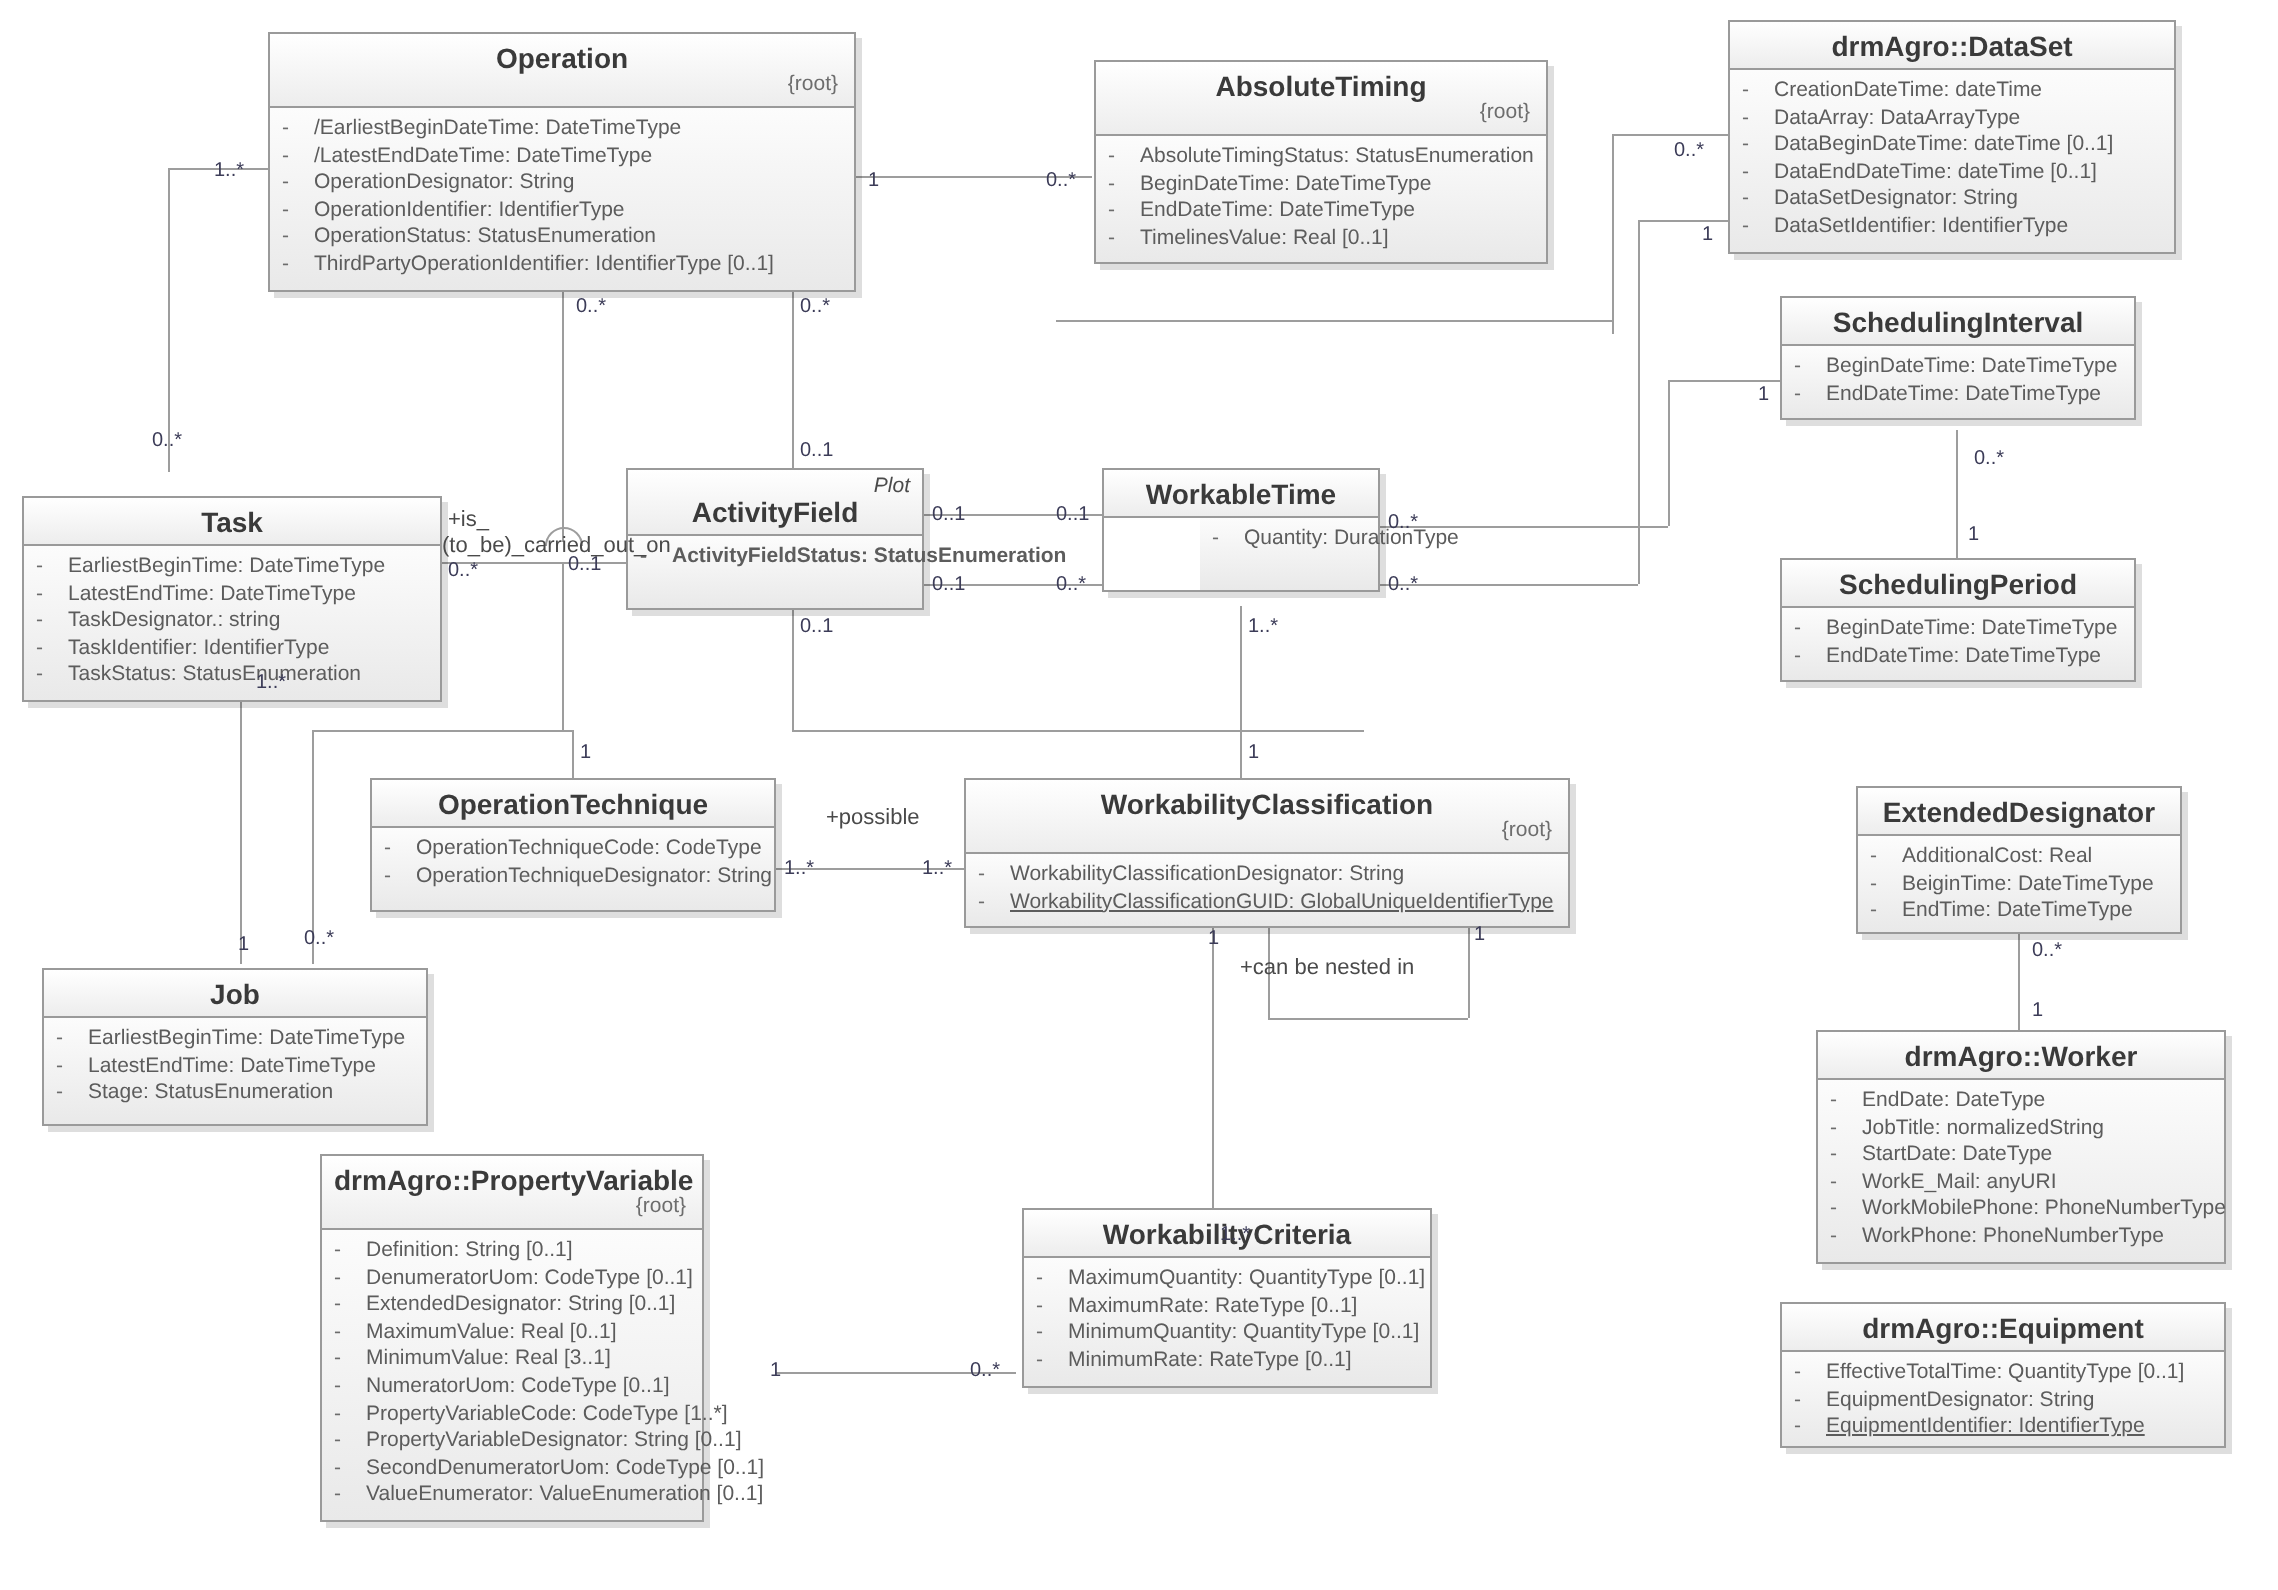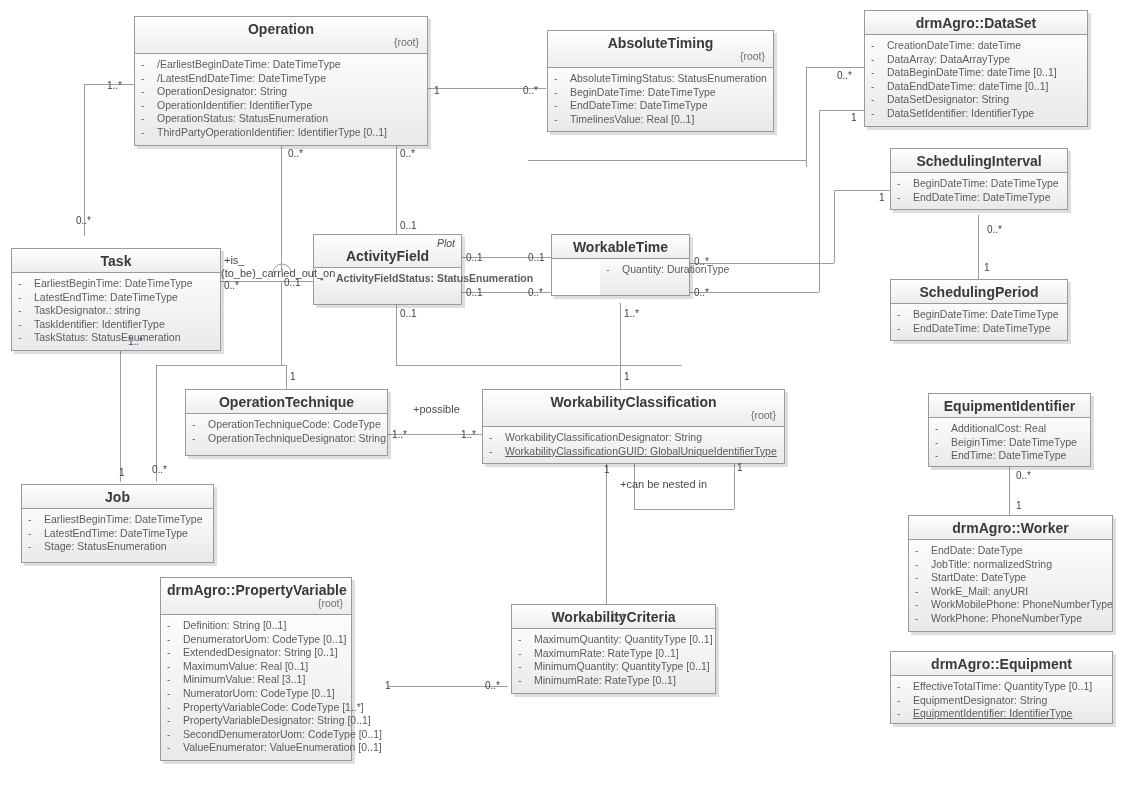--- a/index.html
+++ b/index.html
@@ -343,21 +343,21 @@
     </div>
     <div class="uml-attrs" style="padding-bottom:8px;">
       <div class="uml-attr"><span class="vis">-</span><span class="txt">EarliestBeginTime: DateTimeType</span></div>
       <div class="uml-attr"><span class="vis">-</span><span class="txt">LatestEndTime: DateTimeType</span></div>
       <div class="uml-attr"><span class="vis">-</span><span class="txt">Stage: StatusEnumeration</span></div>
     </div>
   </div>
 
   <div class="uml-class" style="left:928px; top:393px; width:163px;">
     <div class="uml-head">
-      <div class="uml-name">EquipmentIdentifier</div>
+      <div class="uml-name">ExtendedDesignator</div>
     </div>
     <div class="uml-attrs" style="padding-bottom:3px;">
       <div class="uml-attr"><span class="vis">-</span><span class="txt">AdditionalCost: Real</span></div>
       <div class="uml-attr"><span class="vis">-</span><span class="txt">BeiginTime: DateTimeType</span></div>
       <div class="uml-attr"><span class="vis">-</span><span class="txt">EndTime: DateTimeType</span></div>
     </div>
   </div>
 
   <div class="uml-class" style="left:908px; top:515px; width:205px;">
     <div class="uml-head">

